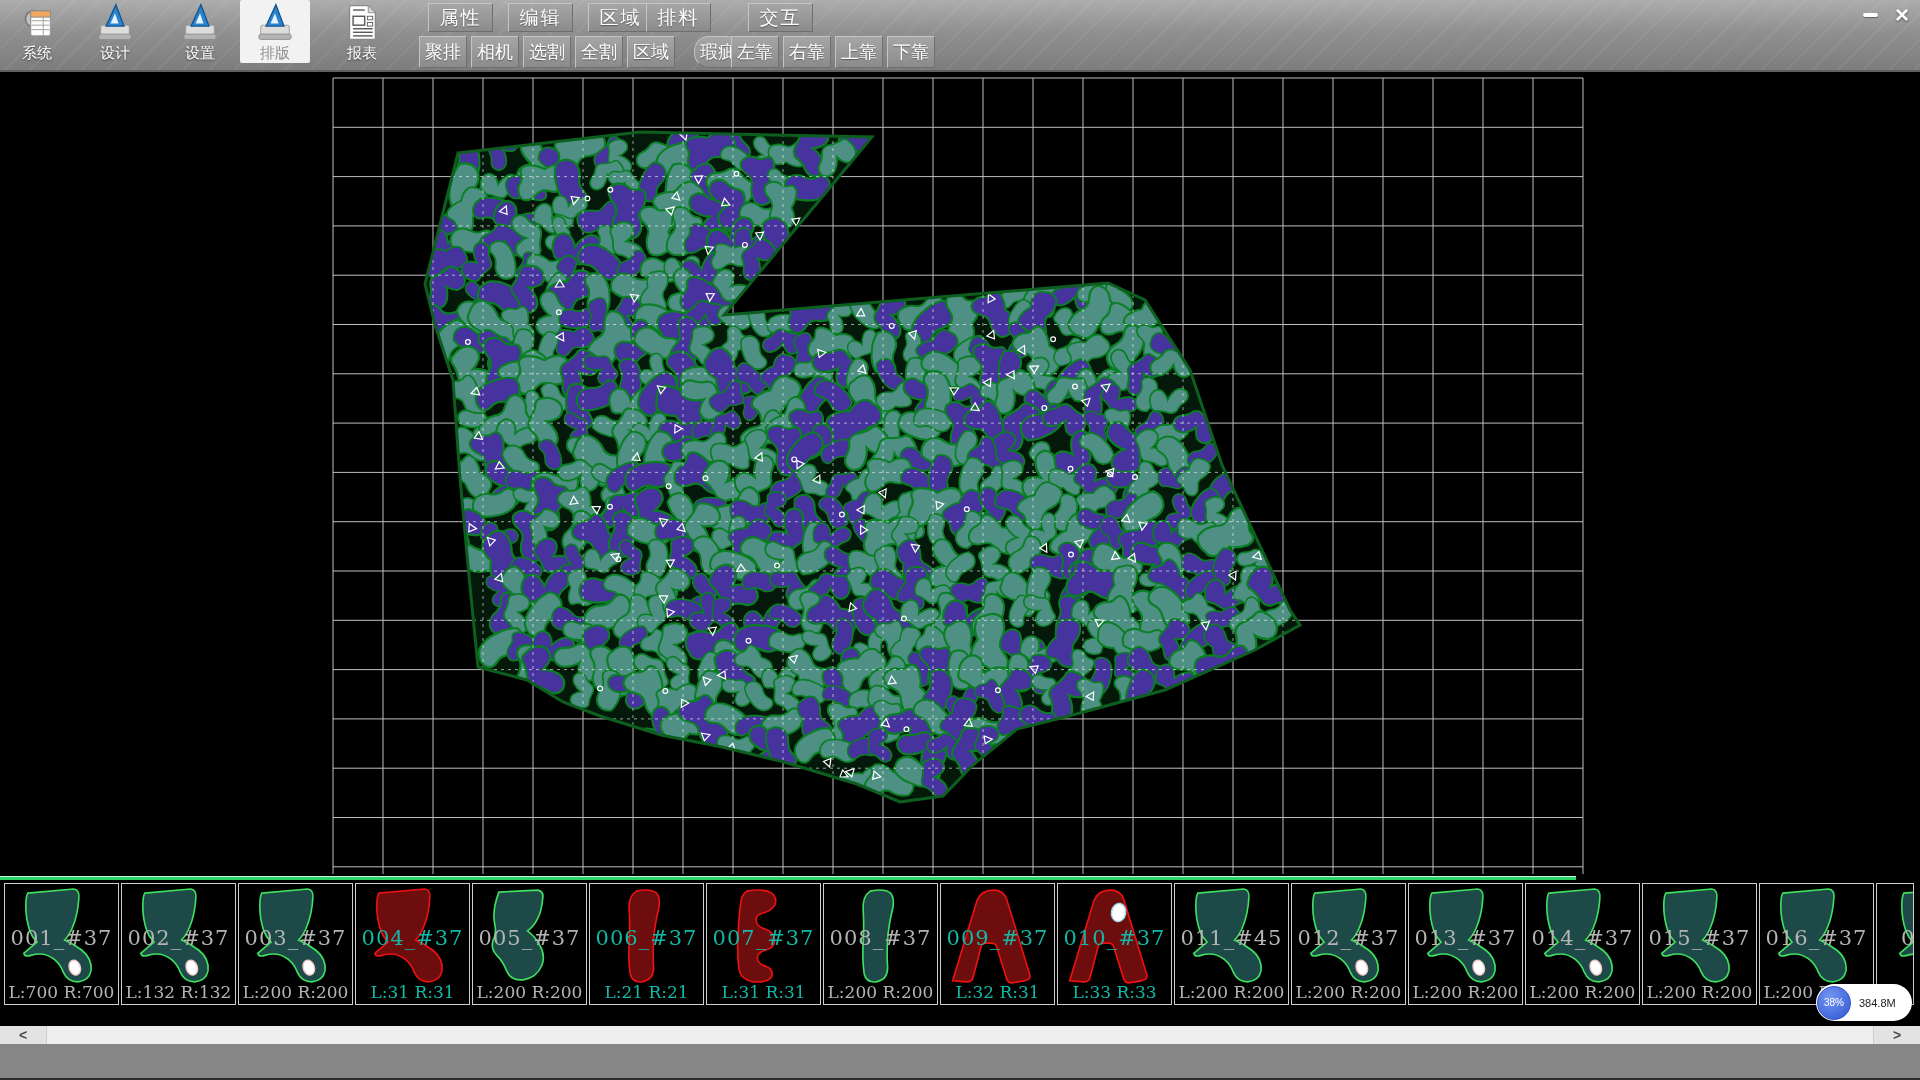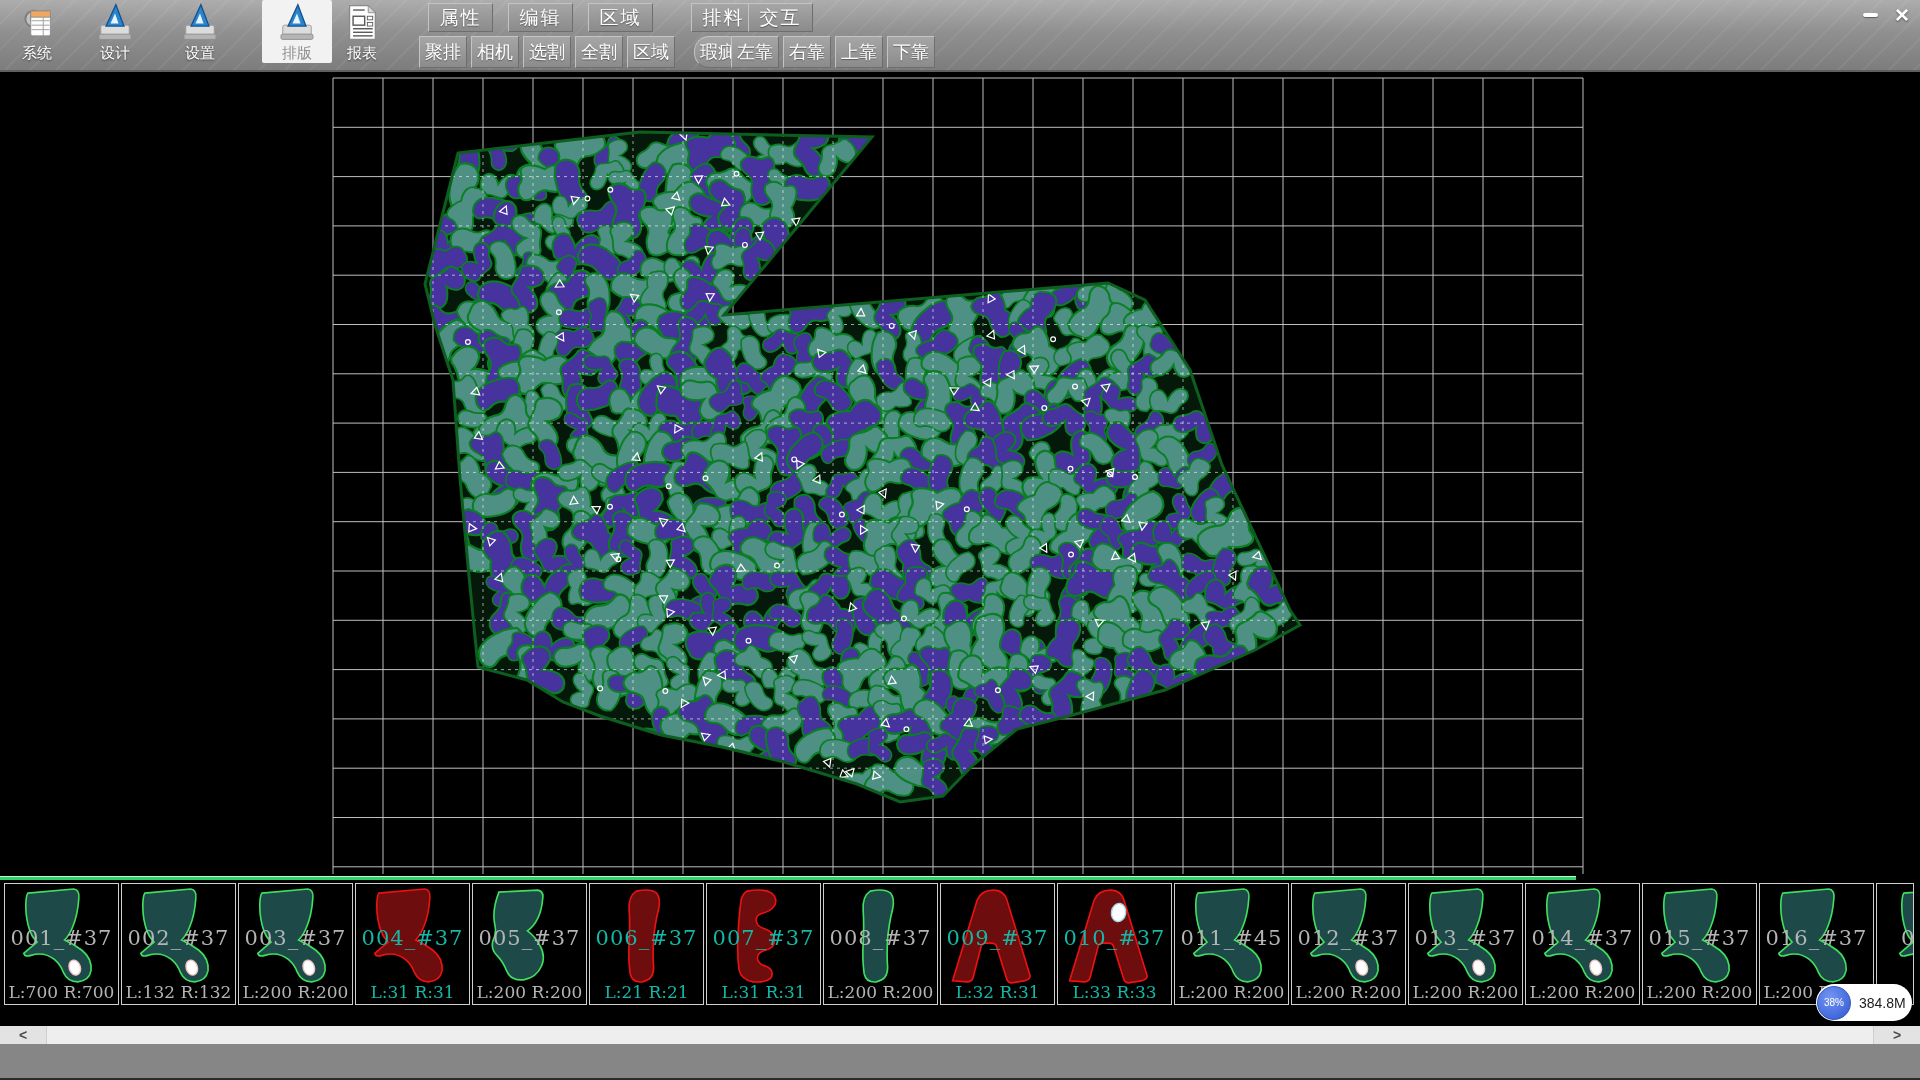--- a/index.html
+++ b/index.html
@@ -40,21 +40,21 @@
   .thumb-lr{position:absolute;left:0;bottom:2px;width:100%;text-align:center;
     font-family:"DejaVu Serif",serif;font-size:17px;pointer-events:none;}
   .t-gray{color:#b4b4b4;} .t-green{color:#14b8a6;}
   
   .badge{position:absolute;left:1816px;top:984px;width:96px;height:37px;background:#fff;border-radius:19px;
     box-shadow:0 1px 5px rgba(0,0,0,.45);display:flex;align-items:center;z-index:5;}
   .badge-circle{width:34px;height:34px;margin-left:1px;border-radius:50%;flex:none;
     background:radial-gradient(circle at 38% 32%,#7495f2,#3d63d8 78%);
     border:1px solid #3356c4;box-sizing:border-box;
     display:flex;align-items:center;justify-content:center;color:#fff;font-size:10px;}
-  .badge-mem{color:#1c1c1c;font-size:14px;margin-left:8px;}
+  .badge-mem{color:#1c1c1c;font-size:11px;margin-left:8px;}
   
   .hscroll{position:absolute;left:0;top:1026px;width:1920px;height:18px;background:#eeeeee;}
   .hs-btn{position:absolute;top:0;width:46px;height:18px;background:#e3e3e3;color:#4a4a4a;
     font-size:14px;font-weight:bold;display:flex;align-items:center;justify-content:center;cursor:pointer;}
   .hs-left{left:0;border-right:1px solid #cfcfcf;}
   .hs-right{right:0;border-left:1px solid #cfcfcf;}
   .bottom-band{position:absolute;left:0;top:1044px;width:1920px;height:34px;background:#868686;}
   .bottom-edge{position:absolute;left:0;top:1078px;width:1920px;height:2px;background:#2b2b2b;}
 </style>
 </head>
@@ -92,21 +92,21 @@
       </div>
       <div class="nav-btn" style="left: 165px;">
         <svg viewBox="0 0 46 46" class="nav-icon">
           <rect x="7" y="26" width="32" height="11" rx="2" fill="#dcdcdc" stroke="#9a9a9a"></rect>
           <rect x="5" y="36" width="36" height="6" rx="2" fill="#b5b5b5" stroke="#8d8d8d"></rect>
           <path d="M24,3 L33,27 L13,27 Z" fill="#2a85cf" stroke="#14518c" stroke-width="1.5"></path>
           <path d="M23,13 L27,24 L18,24 Z" fill="#e8f4ff"></path>
         </svg>
         <div class="nav-label">设置</div>
       </div>
-      <div class="nav-btn active" style="left: 262px;">
+      <div class="nav-btn active" style="left: 240px;">
         <svg viewBox="0 0 46 46" class="nav-icon">
           <rect x="7" y="26" width="32" height="11" rx="2" fill="#dcdcdc" stroke="#9a9a9a"></rect>
           <rect x="5" y="36" width="36" height="6" rx="2" fill="#b5b5b5" stroke="#8d8d8d"></rect>
           <path d="M24,3 L33,27 L13,27 Z" fill="#2a85cf" stroke="#14518c" stroke-width="1.5"></path>
           <path d="M23,13 L27,24 L18,24 Z" fill="#e8f4ff"></path>
         </svg>
         <div class="nav-label">排版</div>
       </div>
       <div class="nav-btn" style="left: 327px;">
         <svg viewBox="0 0 46 46" class="nav-icon">
@@ -120,21 +120,21 @@
           <line x1="13" y1="38" x2="35" y2="38" stroke="#5a5a5a" stroke-width="1.6"></line>
           <line x1="13" y1="9" x2="26" y2="9" stroke="#5a5a5a" stroke-width="1.6"></line>
         </svg>
         <div class="nav-label">报表</div>
       </div>
     </div>
   <div id="menu-container">
       <div class="menu-btn menu-row1" style="left: 428px;">属性</div>
       <div class="menu-btn menu-row1" style="left: 508px;">编辑</div>
       <div class="menu-btn menu-row1" style="left: 588px;">区域</div>
-      <div class="menu-btn menu-row1" style="left: 646px; margin-left: 45px;">排料</div>
+      <div class="menu-btn menu-row1" style="left: 646px;">排料</div>
       <div class="menu-btn menu-row1" style="left: 748px;">交互</div>
       <div class="menu-btn menu-row2" style="left: 419px;">聚排</div>
       <div class="menu-btn menu-row2" style="left: 471px;">相机</div>
       <div class="menu-btn menu-row2" style="left: 523px;">选割</div>
       <div class="menu-btn menu-row2" style="left: 575px;">全割</div>
       <div class="menu-btn menu-row2" style="left: 627px;">区域</div>
       <div class="menu-btn menu-row2" style="left: 694px; border-radius: 15px;">瑕疵</div>
       <div class="menu-btn menu-row2" style="left: 731px;">左靠</div>
       <div class="menu-btn menu-row2" style="left: 783px;">右靠</div>
       <div class="menu-btn menu-row2" style="left: 835px;">上靠</div>

